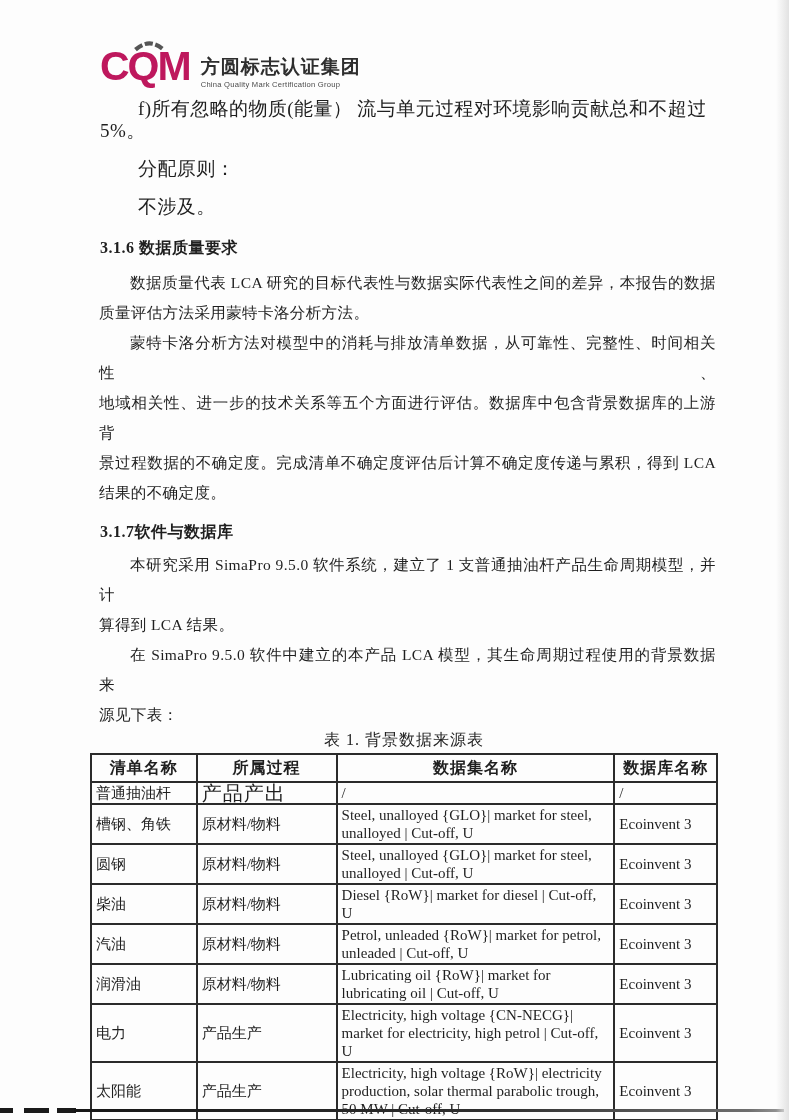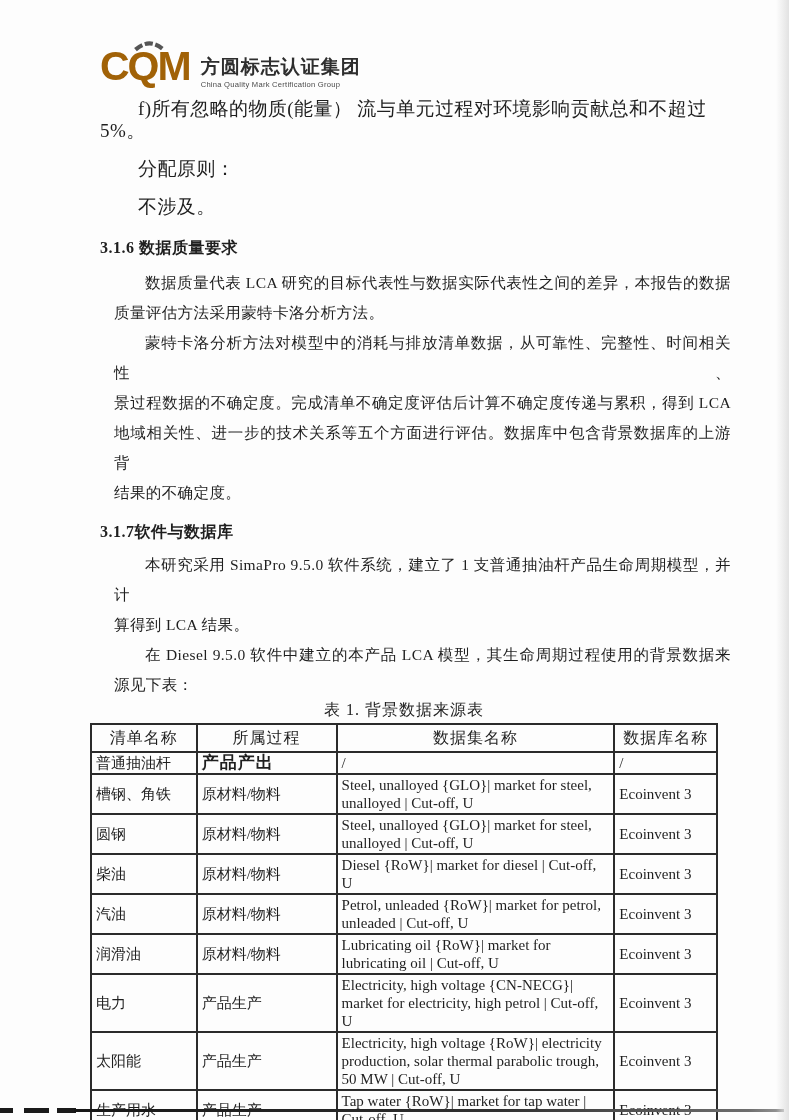--- a/index.html
+++ b/index.html
@@ -11,45 +11,45 @@
     font-family:"Liberation Serif","DejaVu Serif",serif;
     color:#1f1f1f;
   }
   .right-shade{position:absolute;top:0;right:0;width:13px;height:100%;
     background:linear-gradient(to left,#e2e2e2,rgba(226,226,226,0));}
   
   .logo{position:absolute;left:100px;top:46px;display:flex;align-items:flex-start;gap:11px;}
   .logo-mark{position:relative;}
   .logo-arc{position:absolute;left:33px;top:-7px;width:33px;height:13px;}
   .logo-cqm{font-family:"Liberation Sans",sans-serif;font-weight:bold;font-size:41px;
-    letter-spacing:-2px;color:#a16207;line-height:1;}
+    letter-spacing:-2px;color:#be185d;line-height:1;}
   .logo-names{padding-top:11px;}
   .logo-cn{font-family:"Liberation Sans",sans-serif;font-weight:bold;font-size:19px;
     color:#2e2e2e;letter-spacing:1px;line-height:1.1;}
   .logo-en{font-family:"Liberation Sans",sans-serif;font-size:7.6px;color:#4a4a4a;
     letter-spacing:0.25px;margin-top:2px;}
   
   .main{position:absolute;left:90px;top:98px;width:628px;}
   .sline{margin:0 0 16px 10px;line-height:22px;font-size:19px;text-indent:2em;letter-spacing:0.4px;}
   .sline.last{margin-bottom:17px;}
   h3.sec{margin:18px 0 8px 10px;font-size:16px;font-weight:bold;line-height:24px;letter-spacing:0.5px;}
   h3.sec.second{margin-top:12px;margin-bottom:6px;}
-  .para{margin-left:24px;width:617px;}
+  .para{margin-left:9px;width:617px;}
   .pline{line-height:30px;font-size:15.5px;letter-spacing:0.4px;white-space:nowrap;}
   .pline.just{text-align:justify;text-align-last:justify;white-space:normal;}
   .pline.first{text-indent:2em;}
   
   .caption{margin:0 0 3px 0;text-align:center;font-size:16px;line-height:20px;letter-spacing:1px;}
   table.bg{border-collapse:collapse;width:628px;table-layout:fixed;}
   table.bg,table.bg th,table.bg td{border:2px solid #2b2b2b;}
   table.bg{border-bottom-width:3px;}
-  table.bg th{font-size:16px;font-weight:normal;padding:3px 2px;line-height:20px;letter-spacing:1px;}
+  table.bg th{font-size:16px;font-weight:bold;padding:3px 2px;line-height:20px;letter-spacing:1px;}
   table.bg td{font-size:15px;padding:1px 4px;line-height:18px;text-align:left;vertical-align:middle;}
   td.col-dataset{font-size:15.3px;}
-  tbody tr:first-child td:nth-child(2){font-weight:bold;font-size:17px;letter-spacing:1px;}
+  tbody tr:first-child td:nth-child(2){font-weight:normal;font-size:20px;letter-spacing:1px;}
   .col-w1{width:105px;}.col-w2{width:139px;}.col-w3{width:276px;}.col-w4{width:102px;}
   
   .dash{position:absolute;background:#1b1b1b;height:5px;top:1108px;}
   .dash.d1{left:0;width:13px;}
   .dash.d2{left:24px;width:25px;}
   .dash.d3{left:57px;width:19px;}
   .bottom-line{position:absolute;left:74px;top:1109px;width:710px;height:3px;
     background:linear-gradient(to right,#161616,#303030 60%,#6e6e6e 95%,#9a9a9a);}
 </style>
 </head>
@@ -75,32 +75,32 @@
     <p class="sline">分配原则：</p>
     <p class="sline last">不涉及。</p>
 
     <h3 class="sec">3.1.6 数据质量要求</h3>
     <div class="para">
         <div class="pline first just">数据质量代表 LCA 研究的目标代表性与数据实际代表性之间的差异，本报告的数据</div>
         <div class="pline">质量评估方法采用蒙特卡洛分析方法。</div>
       </div>
     <div class="para">
         <div class="pline first just">蒙特卡洛分析方法对模型中的消耗与排放清单数据，从可靠性、完整性、时间相关性、</div>
+        <div class="pline just">地域相关性、进一步的技术关系等五个方面进行评估。数据库中包含背景数据库的上游背</div>
         <div class="pline just">景过程数据的不确定度。完成清单不确定度评估后计算不确定度传递与累积，得到 LCA</div>
-        <div class="pline just">地域相关性、进一步的技术关系等五个方面进行评估。数据库中包含背景数据库的上游背</div>
         <div class="pline">结果的不确定度。</div>
       </div>
 
     <h3 class="sec second">3.1.7软件与数据库</h3>
     <div class="para">
         <div class="pline first just">本研究采用 SimaPro 9.5.0 软件系统，建立了 1 支普通抽油杆产品生命周期模型，并计</div>
         <div class="pline">算得到 LCA 结果。</div>
       </div>
     <div class="para">
-        <div class="pline first just">在 Diesel 9.5.0 软件中建立的本产品 LCA 模型，其生命周期过程使用的背景数据来</div>
+        <div class="pline first just">在 SimaPro 9.5.0 软件中建立的本产品 LCA 模型，其生命周期过程使用的背景数据来</div>
         <div class="pline">源见下表：</div>
       </div>
 
     <div class="caption">表 1. 背景数据来源表</div>
 
     <table class="bg">
       <colgroup>
         <col class="col-w1">
           <col class="col-w2">
           <col class="col-w3">

